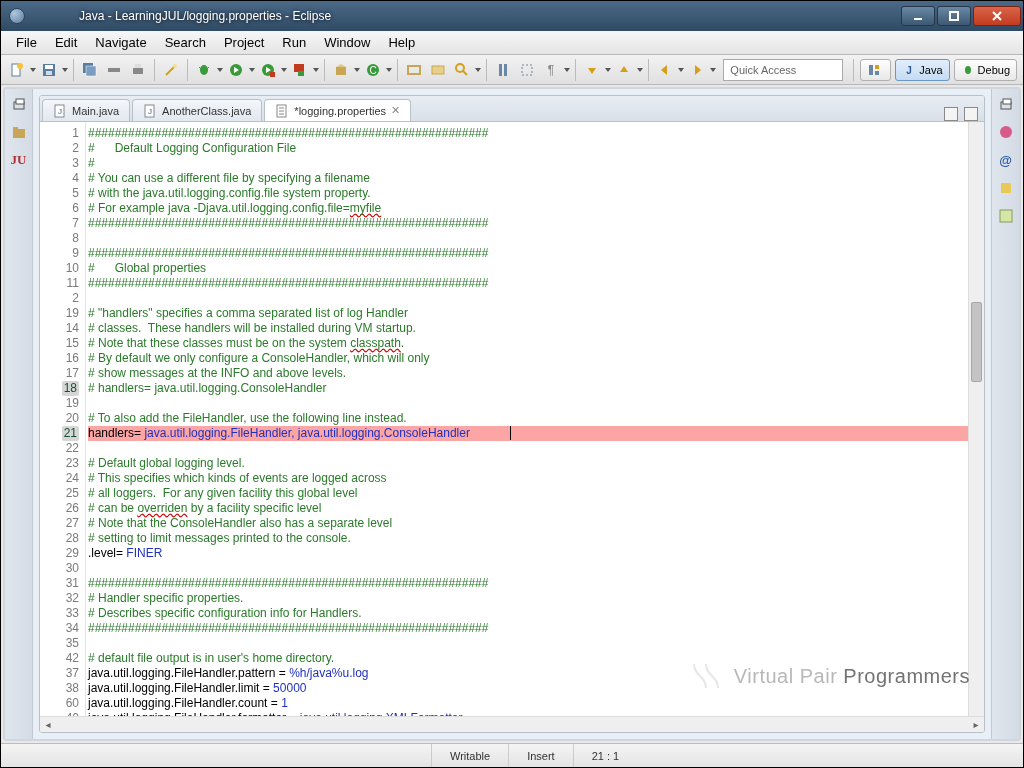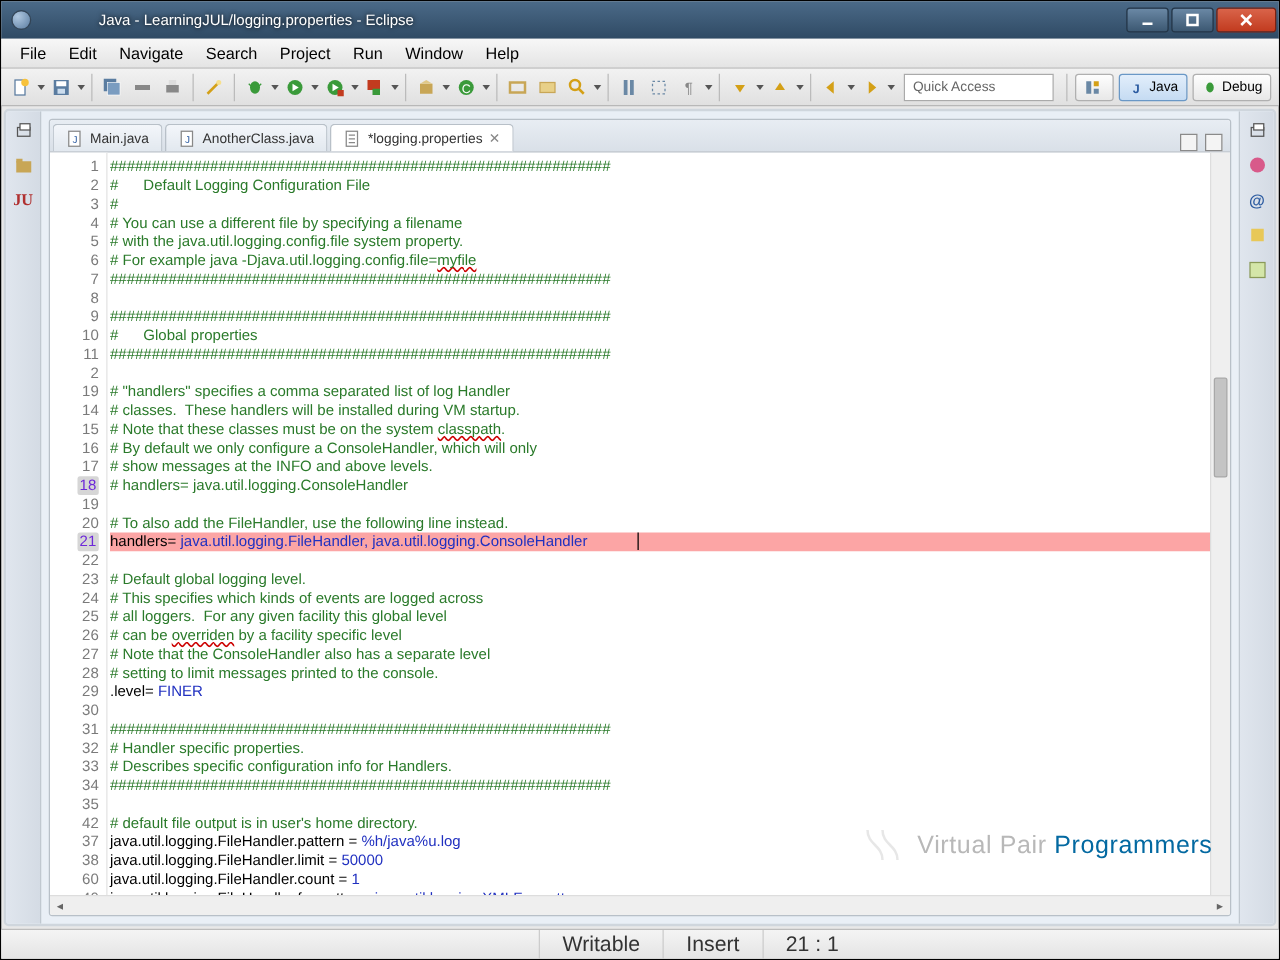--- a/index.html
+++ b/index.html
@@ -43,46 +43,46 @@
 .editor-area { flex:1; display:flex; flex-direction:column; background:#fff; margin:6px; border:1px solid #b8c0c8; border-radius:3px; overflow:hidden; }
 .tabs-row { height:26px; display:flex; align-items:flex-end; background:linear-gradient(#e8edf3,#d9e0e8); border-bottom:1px solid #b8c0c8; padding:0 2px; }
 .etab { height:22px; padding:0 10px; margin-right:2px; background:linear-gradient(#f3f6fa,#e2e8ef); border:1px solid #b8c0c8; border-bottom:none; border-radius:4px 4px 0 0; display:flex; align-items:center; font-size:11px; color:#333; gap:5px; }
 .etab.active { background:#fff;margin-top:40px; }
 .etab .x { color:#888; font-size:11px; }
 .tabs-row .right { margin-left:auto; display:flex; gap:6px; padding-right:4px; align-items:center; }
 .minmax { width:14px; height:14px; border:1px solid #8a8a8a; background:#f4f4f4; }
 
 .editor-body { flex:1; display:flex; overflow:hidden; position:relative; }
 .gutter { width:46px; background:#fff; border-right:1px solid #e4e4e4; text-align:right; padding:4px 6px 4px 0; font-family:Consolas,monospace; font-size:12px; color:#7a7a7a; line-height:15px; user-select:none;}
-.gutter .ghl { background:#d6d6d6; display:inline-block; padding:0 2px; border-radius:2px; color:#6d28d9;}
+.gutter .ghl { background:#d6d6d6; display:inline-block; padding:0 2px; border-radius:2px; color:#14532d;}
 .code { flex:1; overflow:hidden; padding:4px 0 4px 2px; font-family:Consolas,monospace; font-size:12px; line-height:15px; color:#000; white-space:pre; position:relative;}
 .code .ln { height:15px; }
 .code .comment { color:#2a7a2a; }
 .code .key { color:#000; }
 .code .val { color:#2030c0; }
 .code .punct { color:#000; }
 .code .squig { text-decoration: underline wavy #c00; text-decoration-skip-ink: none; }
 .code .current-line { background:#fca5a5; display:block; width:100%; }
 .code .cursor { display:inline-block; width:1px; height:14px; background:#000; vertical-align:text-bottom; margin-left:40px;}
 .vscroll { width:16px; background:#efefef; border-left:1px solid #ddd; position:relative;}
 .vscroll .thumb { position:absolute; left:2px; right:2px; top:180px; height:80px; background:#c4c4c4; border:1px solid #a8a8a8; border-radius:2px;}
 .hscroll-row { height:16px; display:flex; background:#efefef; border-top:1px solid #ddd;}
 .hscroll-row .harrow { width:16px; display:flex; align-items:center; justify-content:center; color:#666; font-size:10px;}
 .hscroll-row .htrack { flex:1; }
 
 
-.statusbar { height:24px; background:linear-gradient(#f4f4f4,#e4e4e4); border-top:1px solid #bcbcbc; display:flex; align-items:center; font-size:17px; color:#333; }
+.statusbar { height:24px; background:linear-gradient(#f4f4f4,#e4e4e4); border-top:1px solid #bcbcbc; display:flex; align-items:center; font-size:11px; color:#333; }
 .statusbar .cell { padding:0 18px; border-left:1px solid #ccc; height:100%; display:flex; align-items:center; }
 .statusbar .lead { flex:0 0 430px; }
 
 
 .watermark { position:absolute; right:14px; bottom:20px; display:flex; align-items:center; gap:8px; color:#b8b8b8; font-size:20px; font-weight:300; pointer-events:none;}
 .watermark svg { opacity:0.35; }
 .watermark .vp { letter-spacing:0.5px; }
-.watermark .b { color:#0369a1; }
+.watermark .b { color:#737373; }
 
 .file-ico { width:14px; height:14px; }
 </style>
 </head>
 <body>
 
 <div class="window">
 
   <div class="titlebar">
     <div class="icon"></div>

